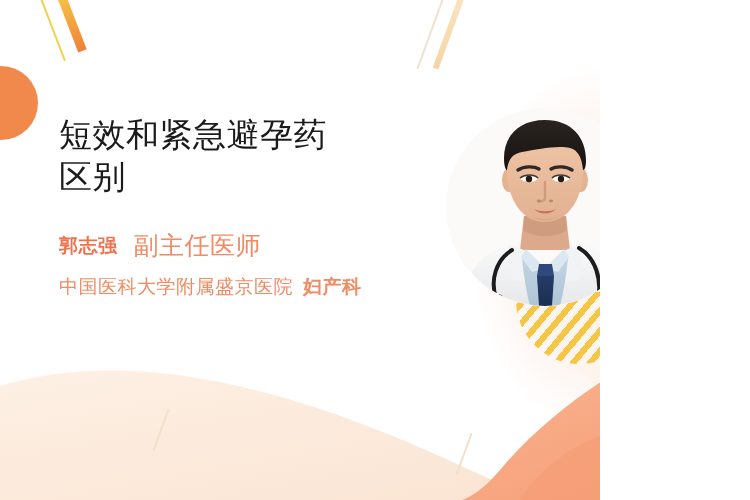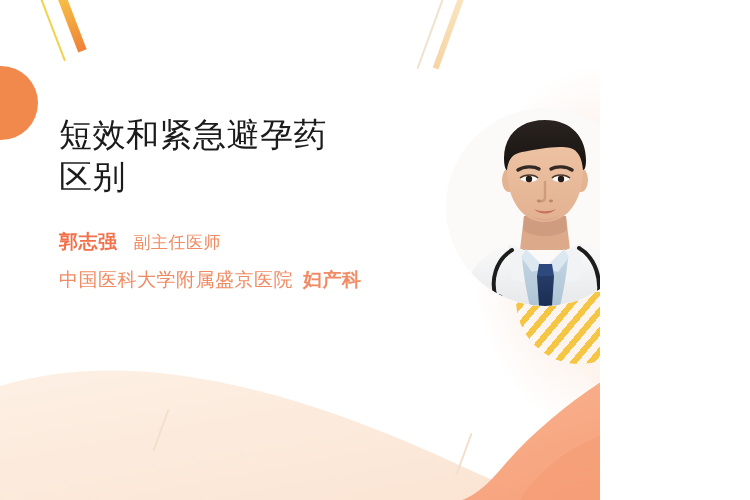--- a/index.html
+++ b/index.html
@@ -163,21 +163,21 @@
     align-items: center;
     white-space: nowrap;
   }
   .doctor-name {
     font-size: 19px;
     font-weight: bold;
     color: #F2714A;
     letter-spacing: 0.5px;
   }
   .doctor-title {
-    font-size: 17px;
+    font-size: 25px;
     font-weight: 400;
     color: #F08B63;
     margin-left: 16px;
     letter-spacing: 0.5px;
   }
   .hospital-row {
     margin-top: 12px;
     font-size: 19px;
     font-weight: 400;
     color: #F08B63;

